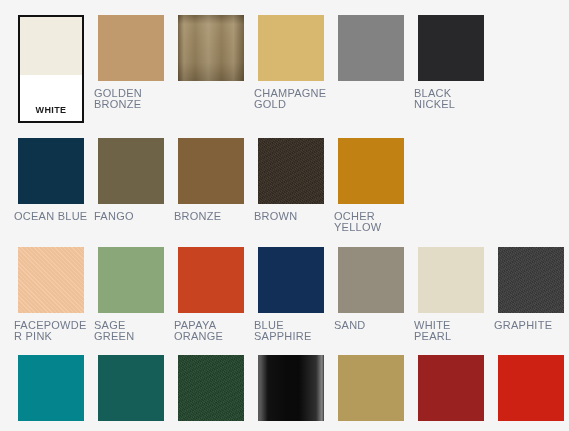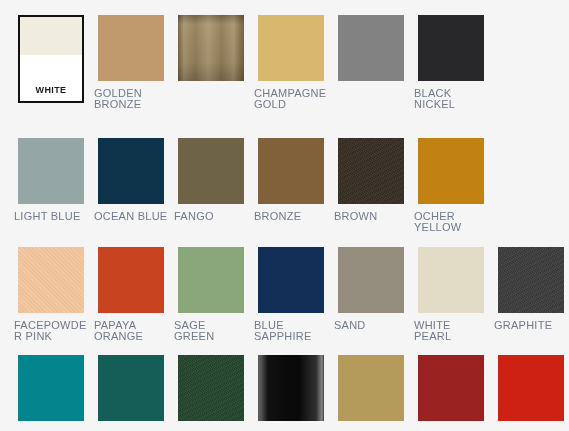--- a/index.html
+++ b/index.html
@@ -65,21 +65,21 @@
     color: #70798a;
     text-transform: uppercase;
     word-wrap: break-word;
     overflow-wrap: break-word;
     white-space: normal;
   }
 
   
   .swatch-cell.selected .swatch-chip {
     width: 66px;
-    height: 88px;
+    height: 108px;
     border: 2px solid #111111;
     box-sizing: border-box;
     background: #ffffff;
     display: flex;
     flex-direction: column;
     gap: 24px;
   }
   .swatch-cell.selected .chip-fill {
     flex: 1 1 auto;
     width: 100%;
@@ -187,26 +187,20 @@
       <div class="swatch-cell">
         <div class="swatch-chip">
           <div class="chip-fill" style="background: rgb(40, 40, 42);"></div>
         </div>
         <div class="swatch-label">Black Nickel</div>
       </div>
     </div>
     <div class="swatch-row row-1">
       <div class="swatch-cell">
         <div class="swatch-chip">
-          <div class="chip-fill" style="background: rgb(148, 167, 165);"></div>
-        </div>
-        <div class="swatch-label">Light Blue</div>
-      </div>
-      <div class="swatch-cell">
-        <div class="swatch-chip">
           <div class="chip-fill" style="background: rgb(12, 51, 73);"></div>
         </div>
         <div class="swatch-label">Ocean Blue</div>
       </div>
       <div class="swatch-cell">
         <div class="swatch-chip">
           <div class="chip-fill" style="background: rgb(110, 98, 71);"></div>
         </div>
         <div class="swatch-label">Fango</div>
       </div>
@@ -235,29 +229,29 @@
       <div class="swatch-cell">
         <div class="swatch-chip">
           <div class="chip-fill" style="background: rgb(245, 199, 159);">
             <div class="tex-overlay tex-soft"></div>
           </div>
         </div>
         <div class="swatch-label">Facepowder Pink</div>
       </div>
       <div class="swatch-cell">
         <div class="swatch-chip">
+          <div class="chip-fill" style="background: rgb(138, 167, 121);"></div>
+        </div>
+        <div class="swatch-label">Sage Green</div>
+      </div>
+      <div class="swatch-cell">
+        <div class="swatch-chip">
           <div class="chip-fill" style="background: rgb(200, 67, 31);"></div>
         </div>
         <div class="swatch-label">Papaya Orange</div>
-      </div>
-      <div class="swatch-cell">
-        <div class="swatch-chip">
-          <div class="chip-fill" style="background: rgb(138, 167, 121);"></div>
-        </div>
-        <div class="swatch-label">Sage Green</div>
       </div>
       <div class="swatch-cell">
         <div class="swatch-chip">
           <div class="chip-fill" style="background: rgb(18, 47, 88);"></div>
         </div>
         <div class="swatch-label">Blue Sapphire</div>
       </div>
       <div class="swatch-cell">
         <div class="swatch-chip">
           <div class="chip-fill" style="background: rgb(148, 141, 125);"></div>

